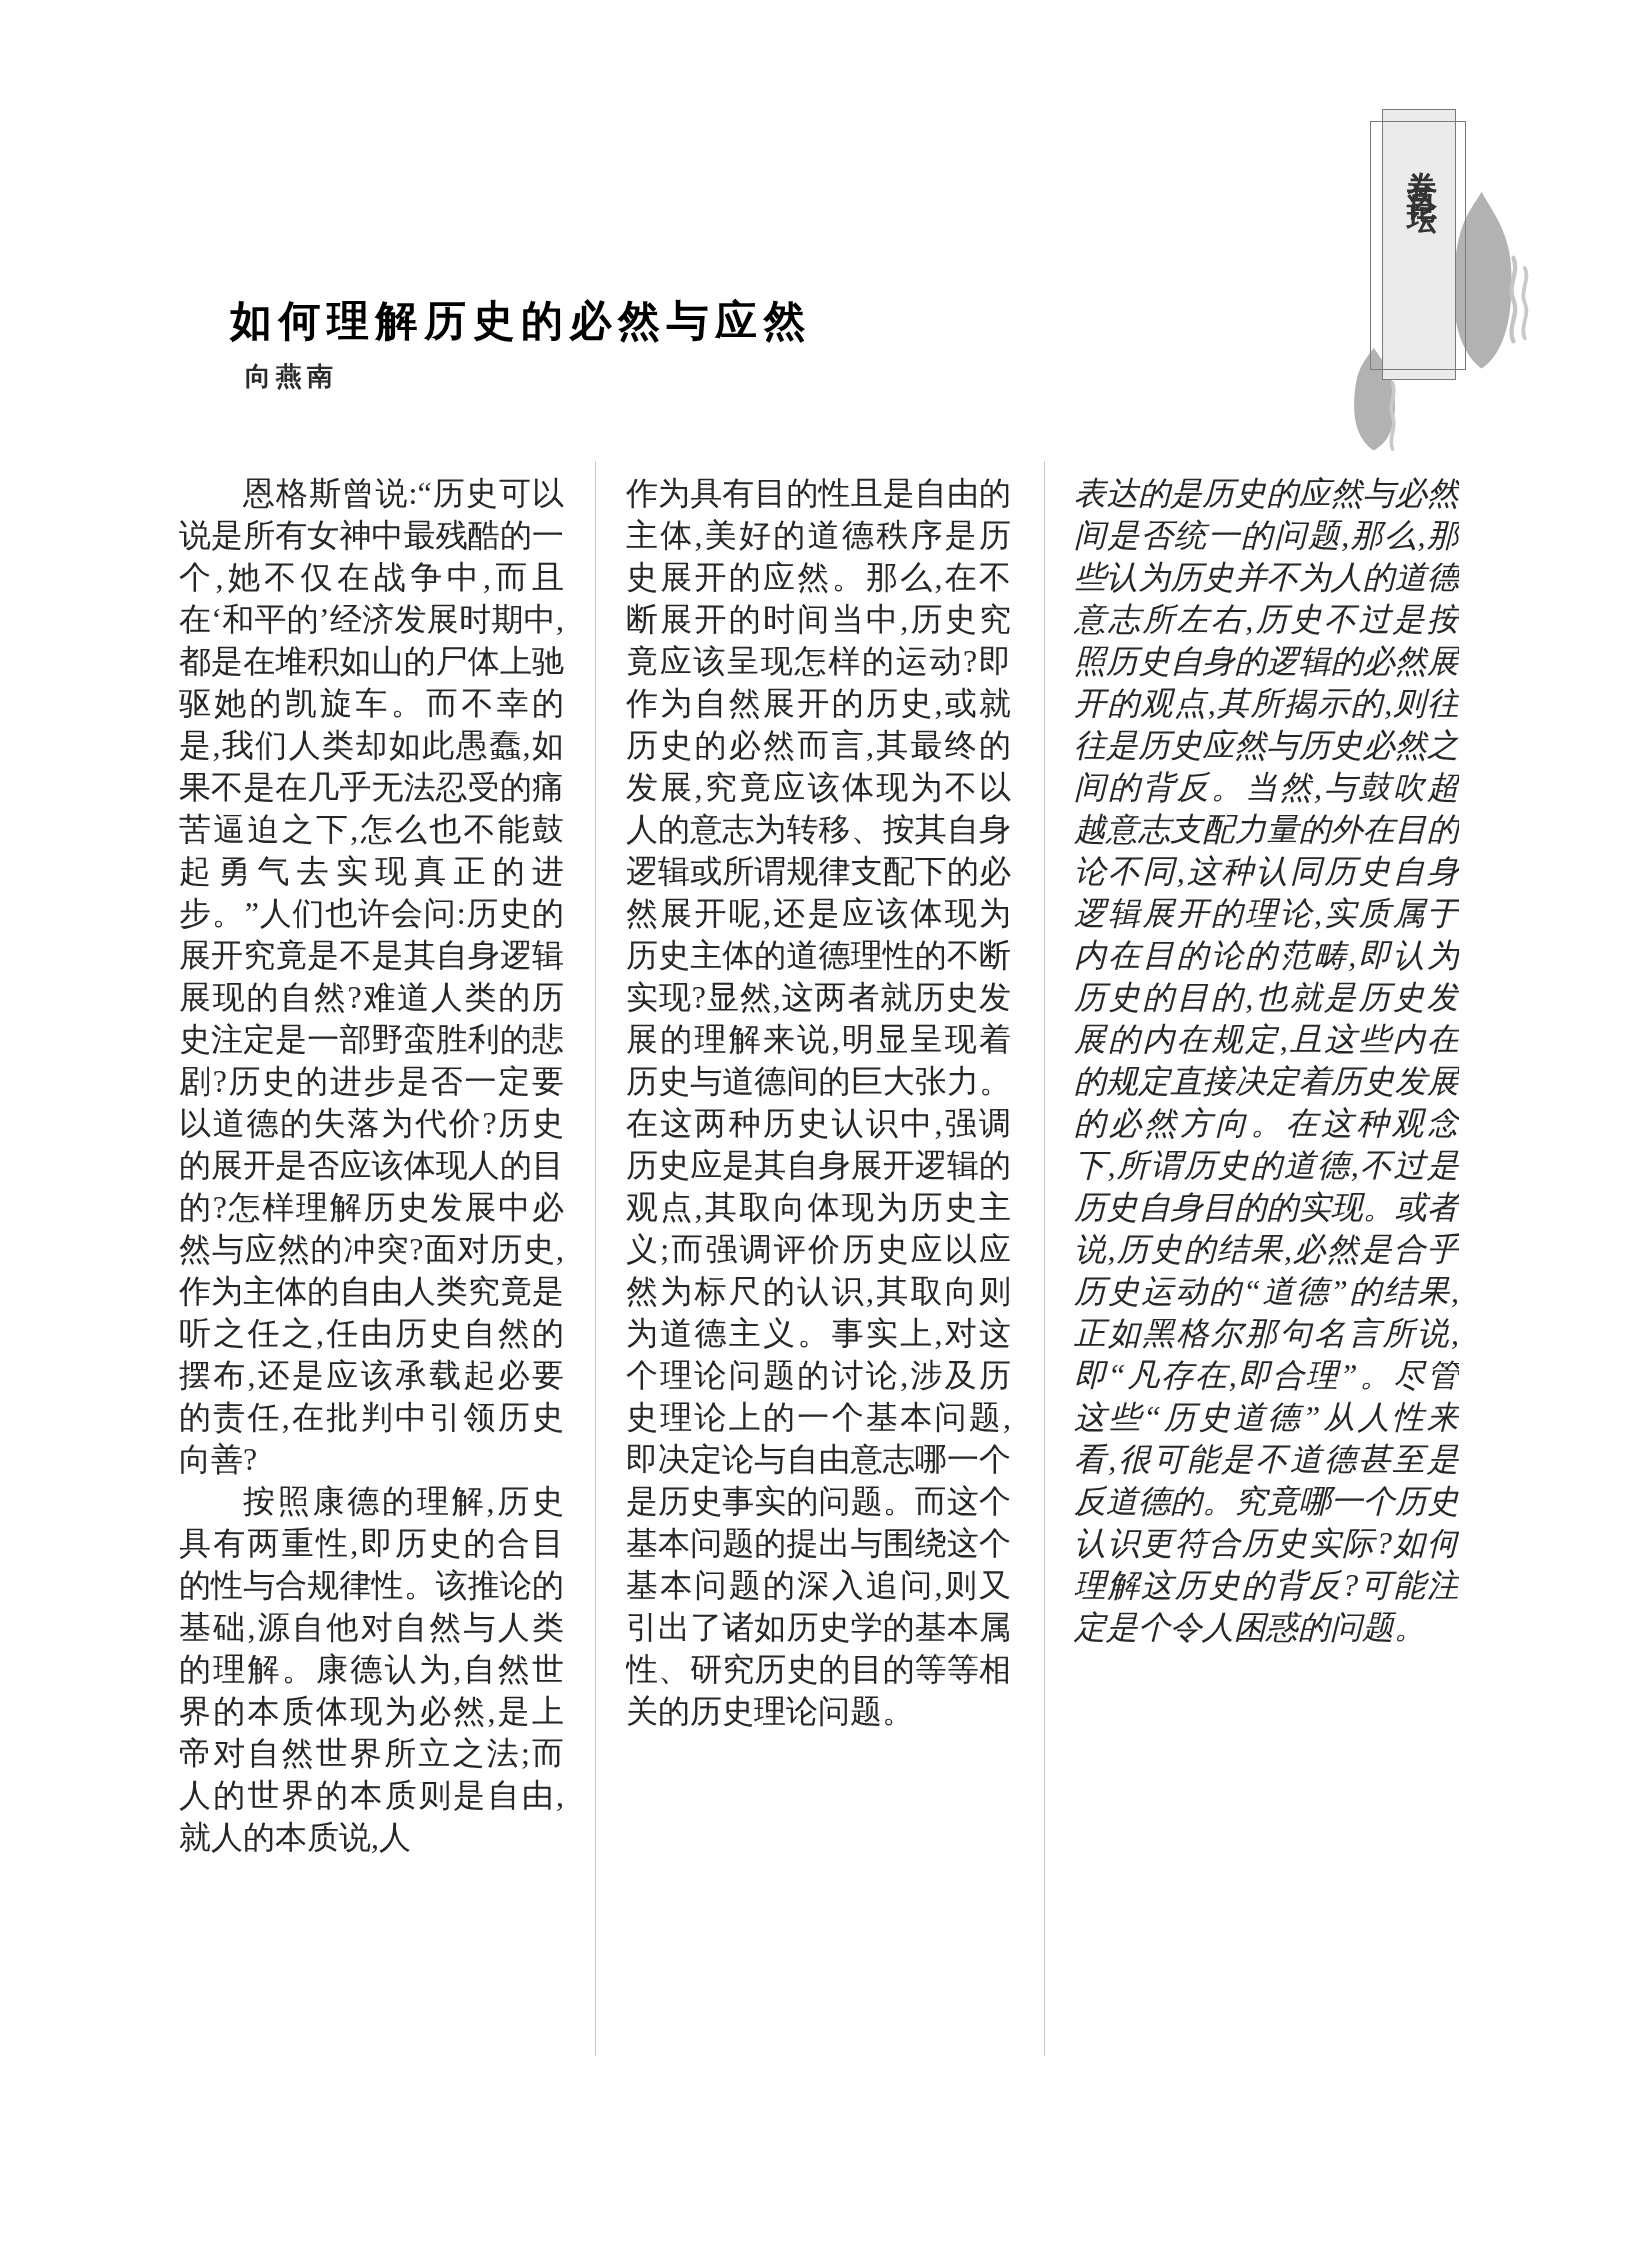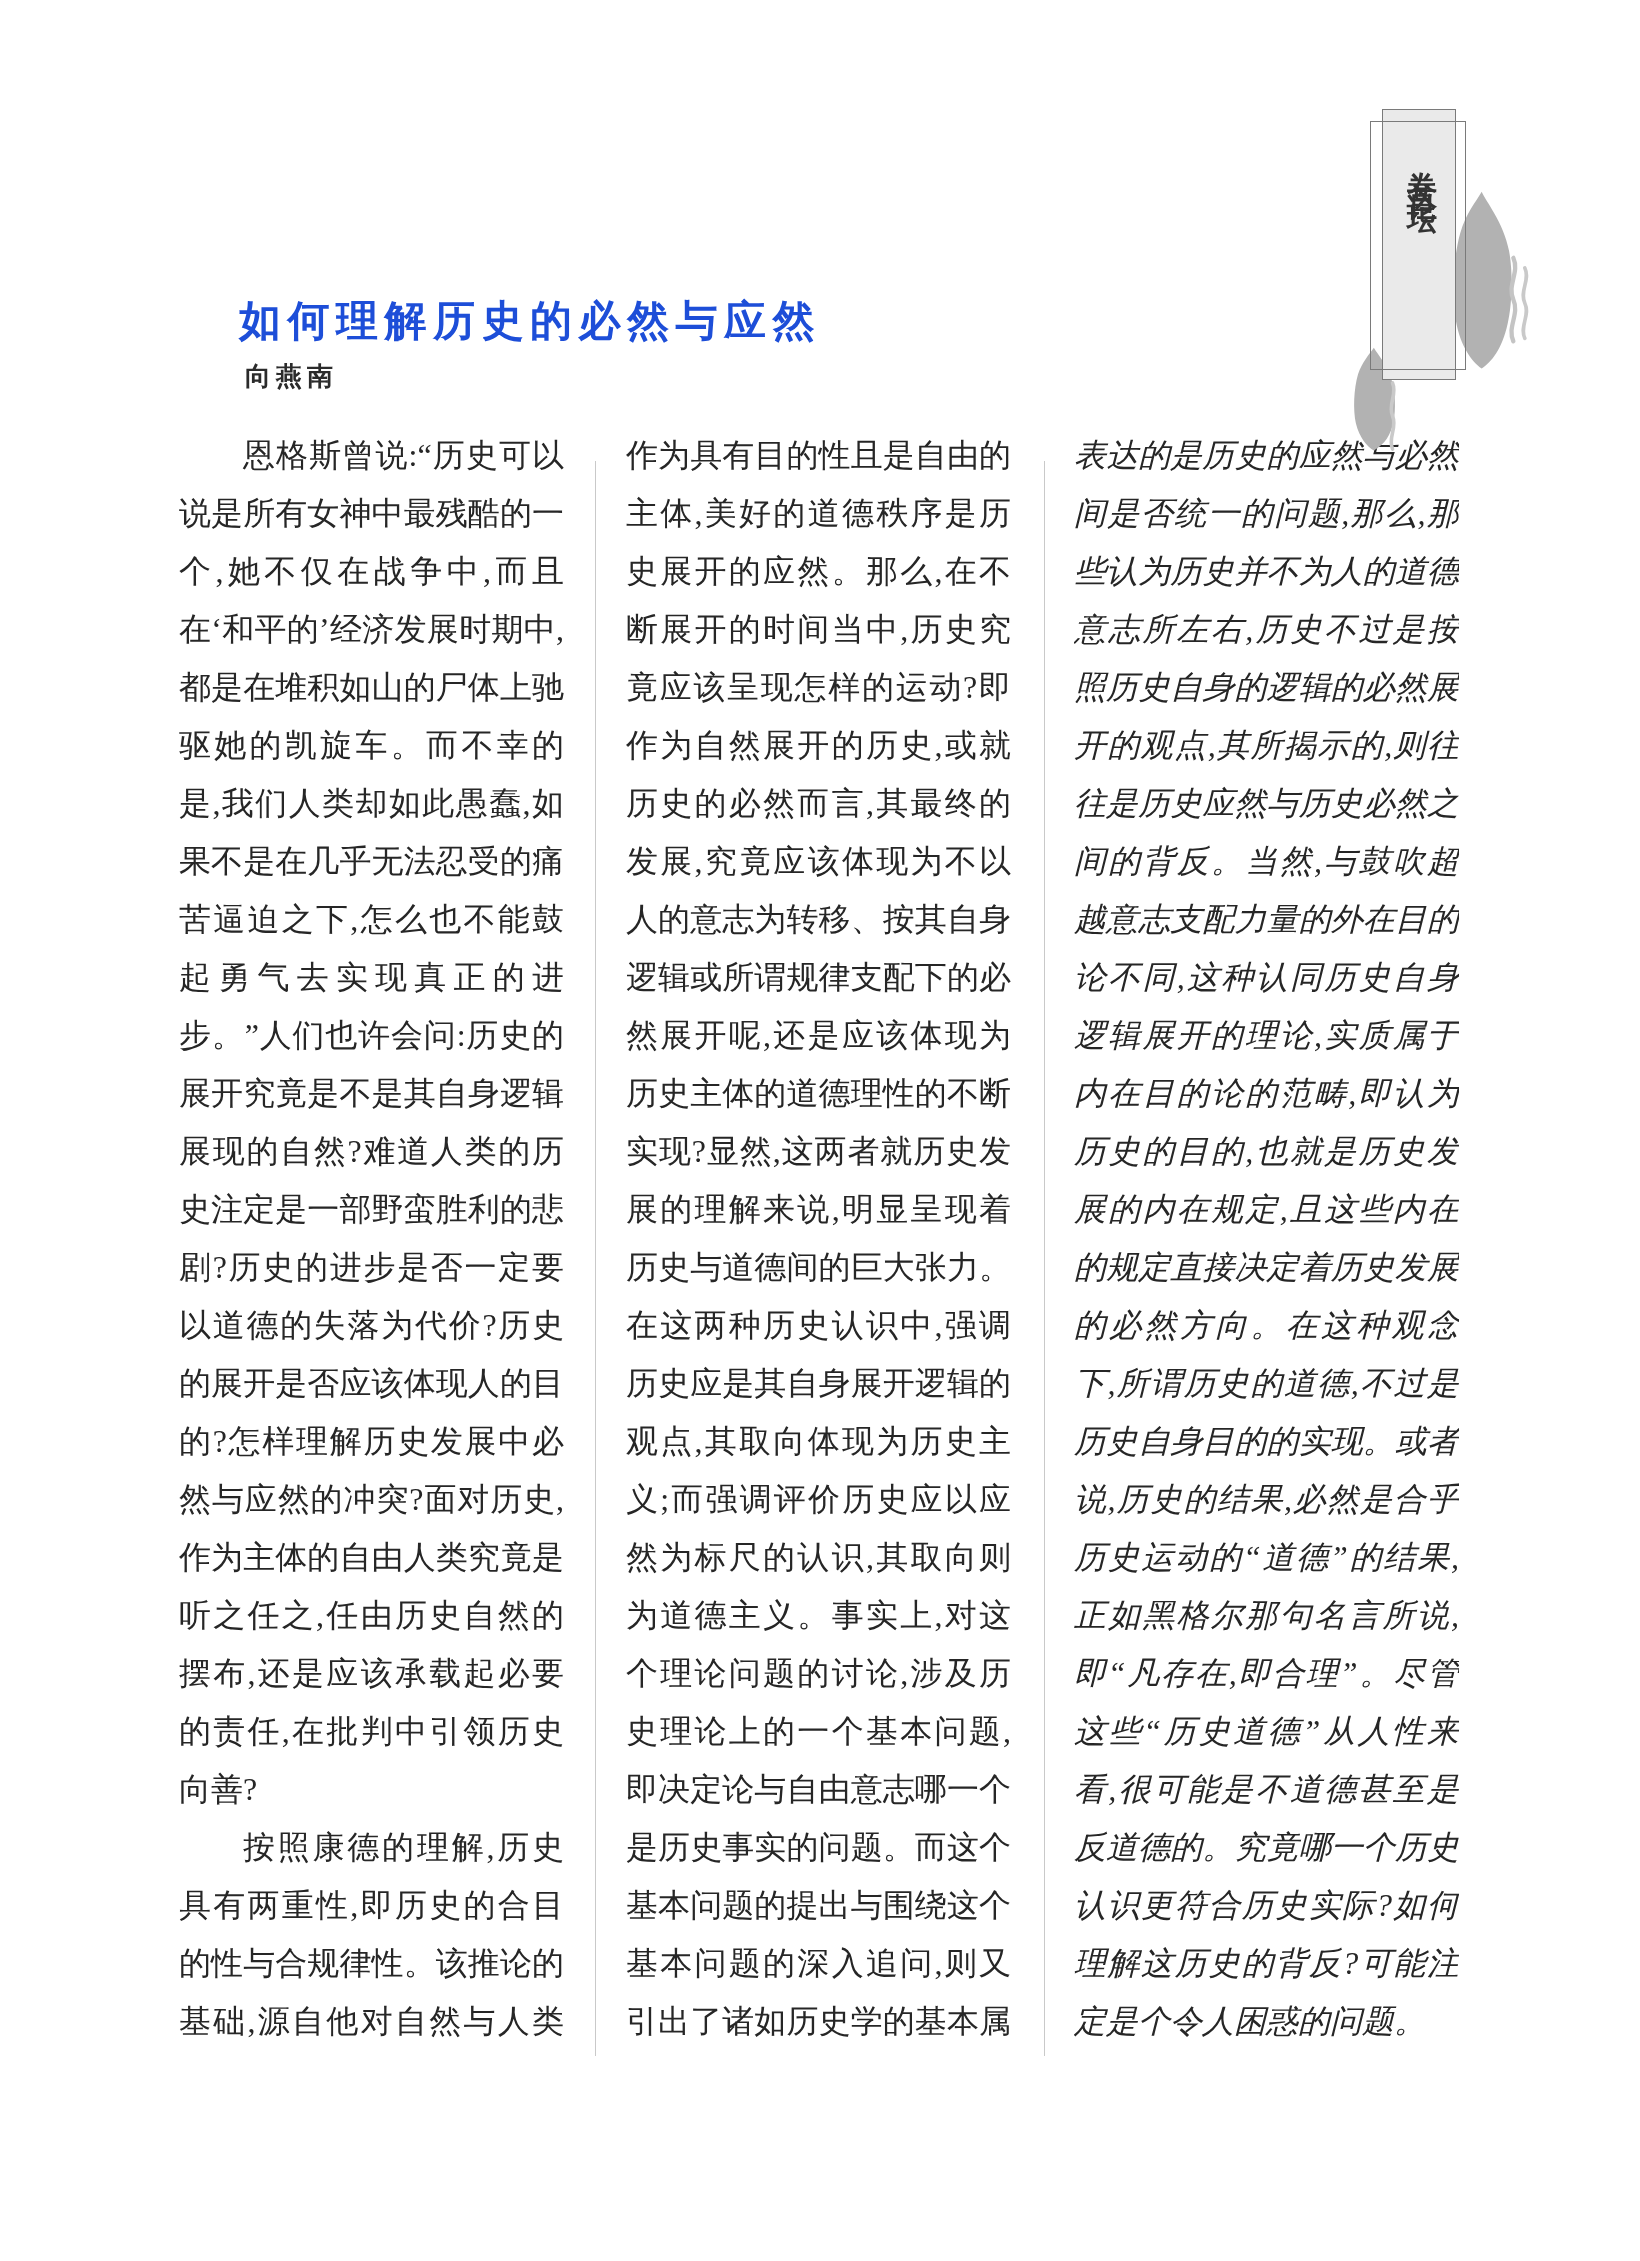--- a/index.html
+++ b/index.html
@@ -7,46 +7,46 @@
     position: relative;
     width: 1641px;
     height: 2261px;
     background: #ffffff;
     overflow: hidden;
     font-family: "Liberation Serif", "DejaVu Serif", serif;
     color: #262626;
   }
   .page-title {
     position: absolute;
-    left: 239px;
+    left: 230px;
     top: 265px;
     font-size: 42px;
     font-weight: 600;
     letter-spacing: 6.5px;
-    color: #1d4ed8;
+    color: #000000;
     white-space: nowrap;
   }
   .page-author {
     position: absolute;
     left: 245px;
     top: 359px;
     font-size: 26px;
     letter-spacing: 5px;
     color: #2b2b2b;
     white-space: nowrap;
     font-weight: bold;
   }
   .col {
     position: absolute;
-    top: 426px;
+    top: 472px;
     width: 385px;
     height: 1627px;
     overflow: hidden;
     font-size: 32px;
-    line-height: 58px;
+    line-height: 42px;
     text-align: justify;
     text-justify: inter-ideograph;
   }
   .col-1 { left: 179px; }
   .col-2 { left: 626px; }
   .col-3 { left: 1074px; font-style: italic; }
   .para { margin: 0; }
   .indent { text-indent: 2em; }
   .divider {
     position: absolute;

